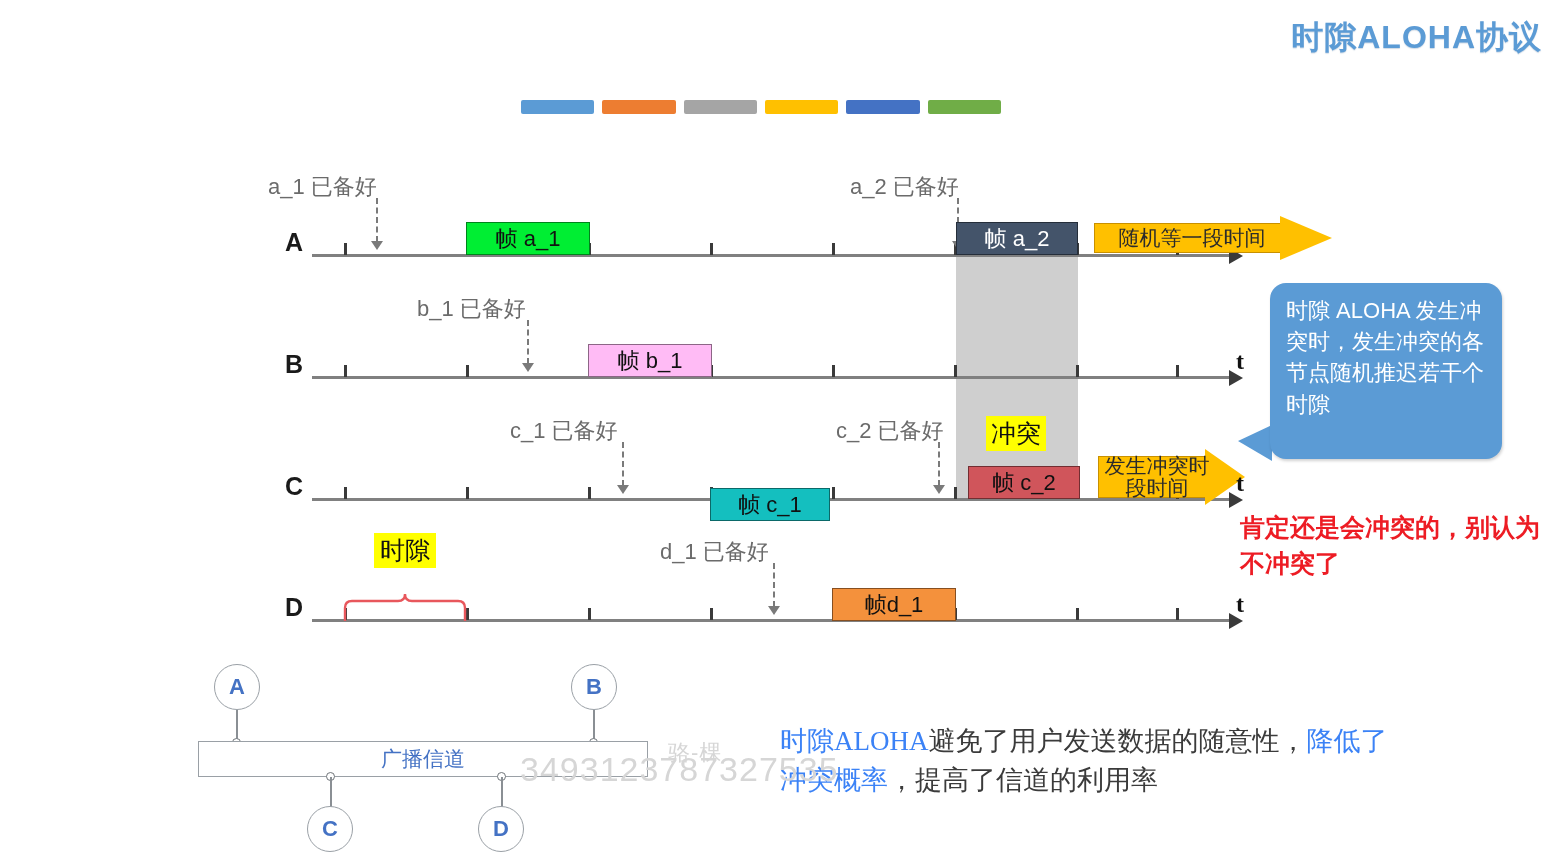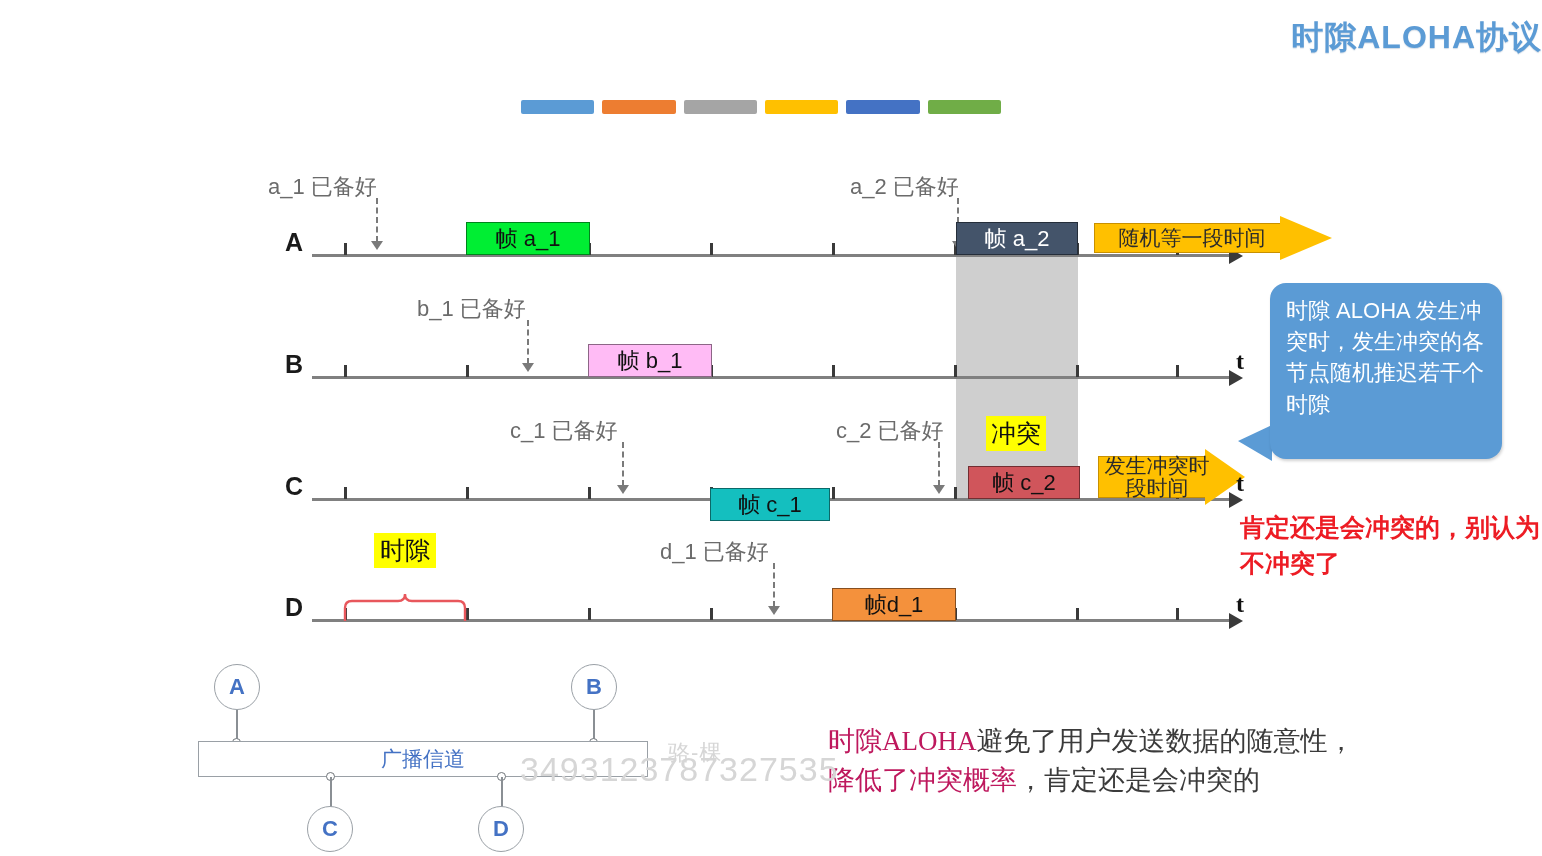--- a/index.html
+++ b/index.html
@@ -129,21 +129,21 @@
   
   .rednote {
     position:absolute; color:#ED1C24; font-weight:bold;
     font-size:25px; line-height:1.42; white-space:pre-line;
   }
   .bottomnote {
     position:absolute; font-size:27px; line-height:1.45;
     font-family:"Liberation Serif","DejaVu Serif",serif;
     color:#3b3b3b;
   }
-  .bottomnote .r { color:#be185d;margin-left:48px; }
+  .bottomnote .r { color:#3b82f6; }
 
   
   .node {
     position:absolute; width:46px; height:46px; border-radius:50%;
     border:1.5px solid #9aa0a6; background:#ffffff;
     display:flex; align-items:center; justify-content:center;
     font-size:22px; font-weight:bold; color:#4472C4;
   }
   .stem { position:absolute; width:1.5px; background:#8a8f94; }
   .conn {
@@ -291,21 +291,21 @@
   <div class="tlabel" style="left:1236px; top:591px;">t</div>
 
   <div class="callout-tail" style="left:1238px; top:425px;"></div>
   <div class="callout" style="left:1270px; top:283px; width:232px; height:176px;">
     <span>时隙 ALOHA 发生冲突时，发生冲突的各节点随机推迟若干个时隙</span>
   </div>
 
   <div class="rednote" style="left:1240px; top:510px; width:300px;">肯定还是会冲突的，别认为不冲突了</div>
 
   <div class="bottomnote" style="left:780px; top:722px; width:610px;">
-    <span class="r">时隙ALOHA</span><span>避免了用户发送数据的随意性，</span><span class="r">降低了冲突概率</span><span>，肯定还是会冲突的</span>
+    <span class="r">时隙ALOHA</span><span>避免了用户发送数据的随意性，</span><span class="r">降低了冲突概率</span><span>，提高了信道的利用率</span>
   </div>
 
   <div class="node" style="left:214px; top:664px;">
     <span>A</span>
   </div>
   <div class="stem" style="left:236px; top:710px; height:32px;"></div>
   <div class="conn" style="left:232px; top:738px;"></div>
 
   <div class="node" style="left:571px; top:664px;">
     <span>B</span>

